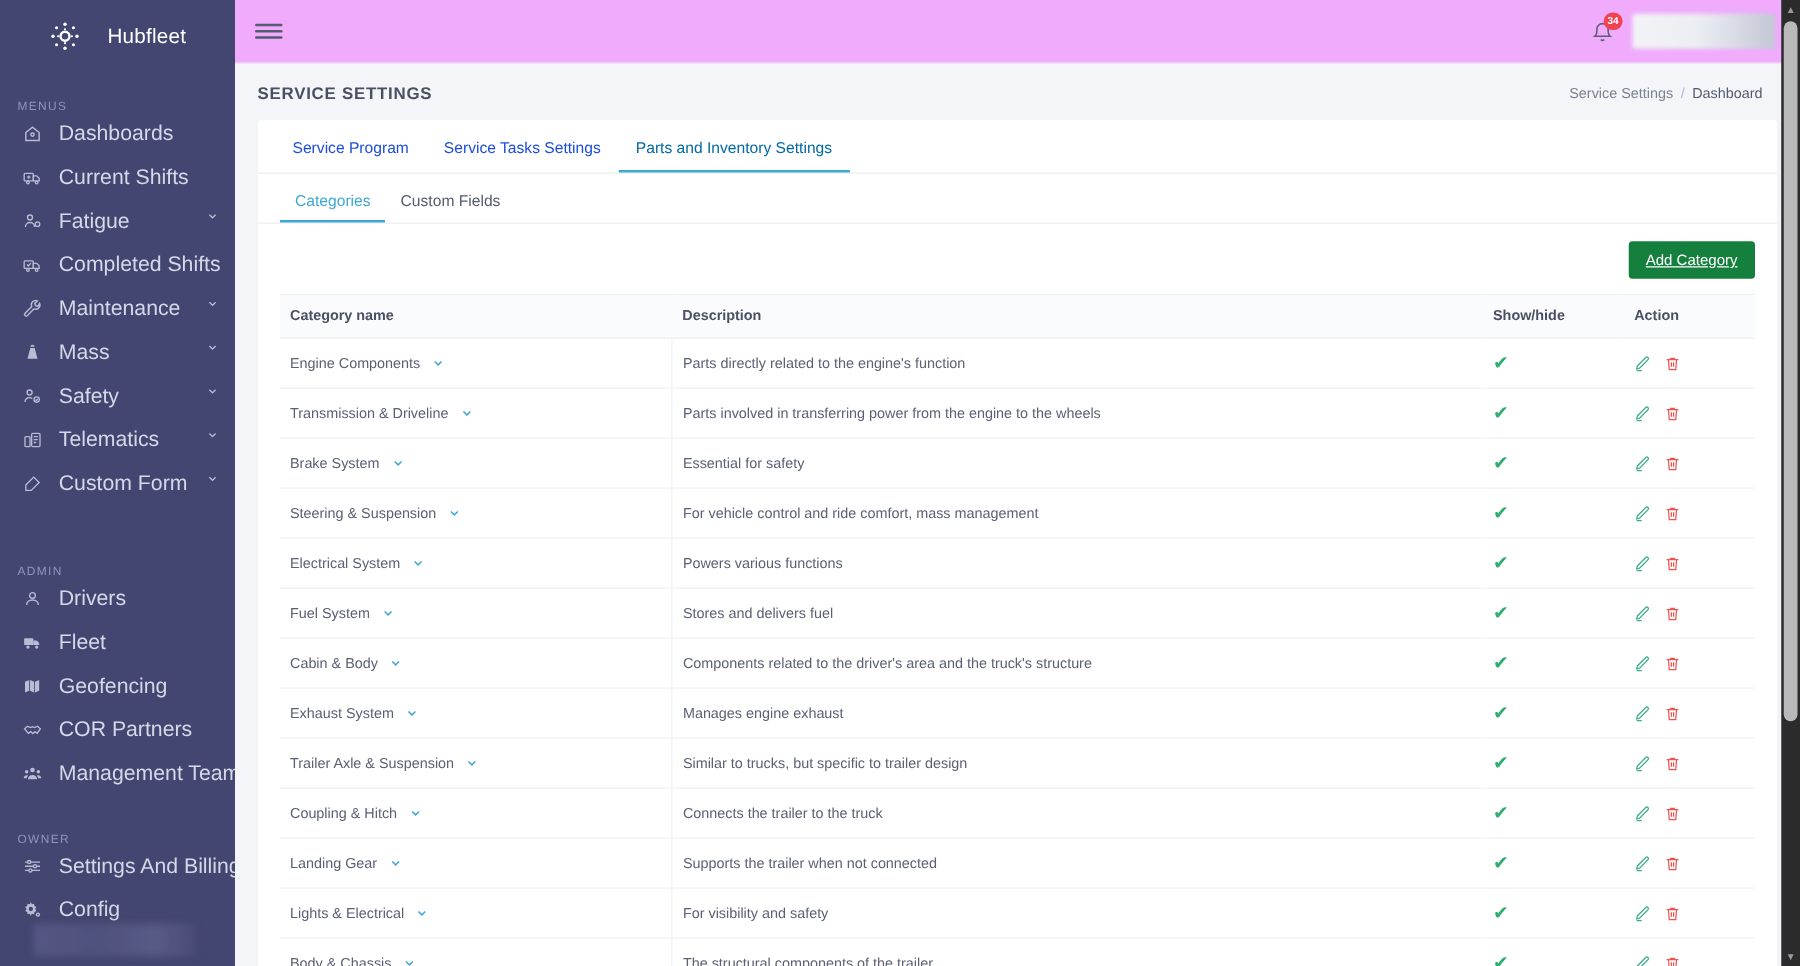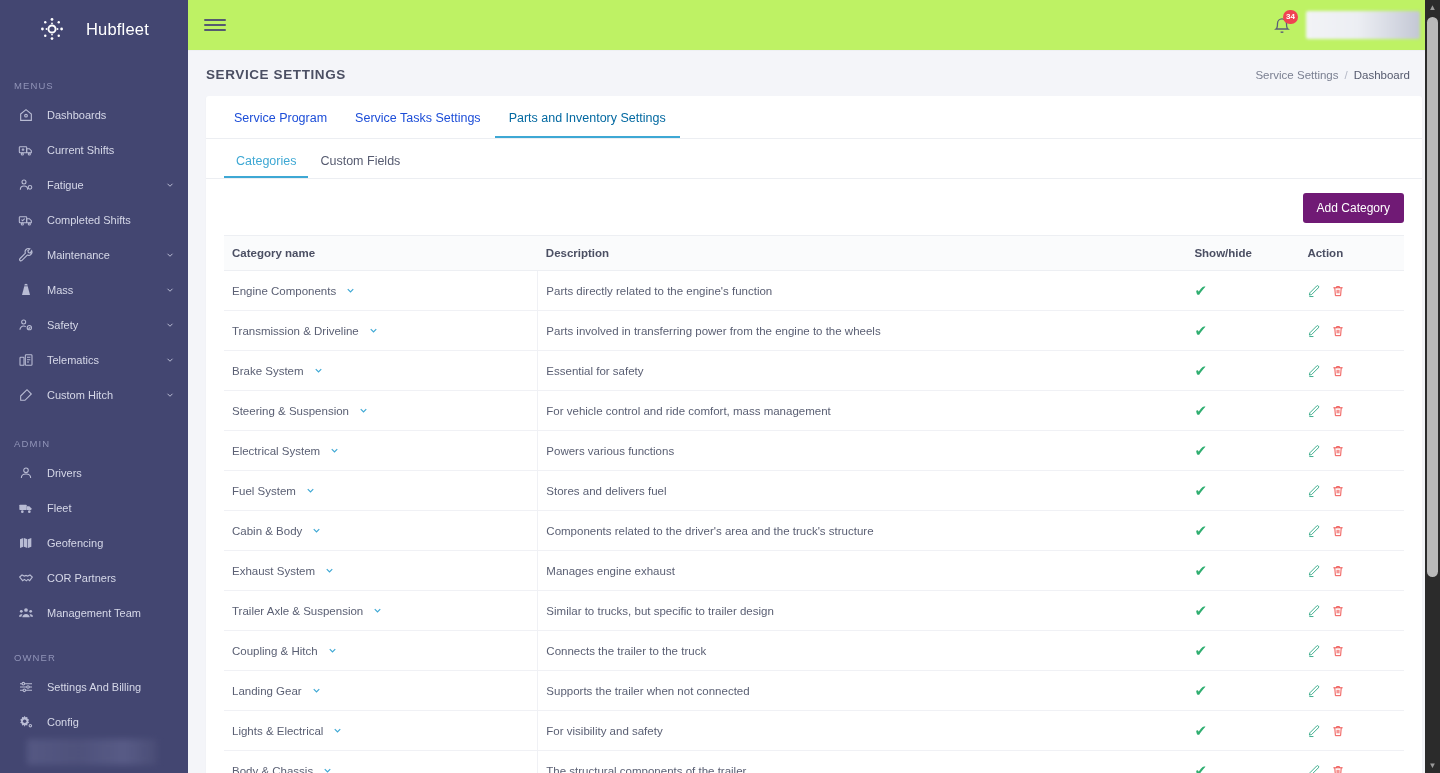--- a/index.html
+++ b/index.html
@@ -27,26 +27,26 @@
   }
   .logo-mark { width: 26px; height: 26px; flex: 0 0 26px; }
   .logo-text {
     color: #ffffff; font-size: 16.5px; letter-spacing: .2px; font-weight: 400;
   }
   .side-section {
     color: #9194b8; font-size: 9.5px; letter-spacing: 1.1px;
     padding: 0 0 6px 14px; text-transform: uppercase;
   }
   .side-section.menus { margin-top: 28px; }
-  .side-section.admin { margin-top: 26px; }
+  .side-section.admin { margin-top: 40px; }
   .side-section.owner { margin-top: 22px; }
   .nav-item {
-    display: flex; align-items: center;
+    display: flex; align-items: flex-start;
     height: 35px; padding: 0 12px 0 16px;
-    color: #d6d8e8; font-size: 11px;
+    color: #d6d8e8; font-size: 17px;
     cursor: pointer; position: relative;
   }
   .nav-icon {
     width: 20px; height: 20px; flex: 0 0 20px;
     margin-right: 11px;
     display: flex; align-items: center; justify-content: center;
     color: #b9bcd4;
   }
   .nav-icon svg { width: 16px; height: 16px; display:block; }
   .nav-label { flex: 1; white-space: nowrap; }
@@ -64,21 +64,21 @@
 
   
   .main {
     flex: 1; height: 773px;
     display: flex; flex-direction: column;
     background: #f4f5f9;
     position: relative;
     overflow: hidden;
   }
   .topbar {
-    height: 51px; background: #bef264;
+    height: 51px; background: #f0abfc;
     display: flex; align-items: center;
     padding: 0 20px 0 16px;
     border-bottom: 1px solid #eef0f4;
     flex: 0 0 51px;
   }
   .hamburger {
     width: 22px; height: 22px; cursor: pointer;
     display: flex; flex-direction: column; justify-content: center; gap: 3px;
   }
   .hamburger span { display:block; height: 2px; background: #555a70; border-radius: 1px; }
@@ -145,25 +145,26 @@
     font-size: 12.5px; color: #565b70; padding: 0 12px 8px 12px;
     cursor: pointer; border-bottom: 2px solid transparent; white-space: nowrap;
   }
   .tab-s.active { color: #3ea8d4; border-bottom-color: #3ea8d4; }
 
   .toolbar {
     display: flex; justify-content: flex-end; align-items: center;
     padding: 14px 18px 12px 18px;
   }
   .btn-primary {
-    background: #701a75; color: #fff;
+    background: #15803d; color: #fff;
     border: none; border-radius: 3px;
     font-size: 12px; font-family: inherit;
     padding: 8px 14px; cursor: pointer;
     white-space: nowrap;
+    text-decoration: underline;
   }
 
   
   table.cat-table { width: calc(100% - 36px); margin: 0 18px; border-collapse: collapse; }
   table.cat-table thead th {
     text-align: left; font-size: 11.5px; font-weight: 700; color: #4b4f63;
     padding: 11px 8px 11px 8px;
     background: #fafbfc;
     border-top: 1px solid #edeff3;
     border-bottom: 1px solid #edeff3;
@@ -349,21 +350,21 @@
           </svg>
         </span>
     </div>
 
     <div class="nav-item">
       <span class="nav-icon">
           <svg viewBox="0 0 24 24" fill="none" stroke="currentColor" stroke-width="1.6">
             <path d="M4 13.5 13.5 4l6.5 6.5L10.5 20H4z"></path>
           </svg>
         </span>
-      <span class="nav-label">Custom Hitch</span>
+      <span class="nav-label">Custom Form</span>
       <span class="nav-caret">
           <svg viewBox="0 0 24 24" fill="none" stroke="currentColor" stroke-width="2.4">
             <path d="m6 9 6 6 6-6"></path>
           </svg>
         </span>
     </div>
 
     <div class="side-section admin">ADMIN</div>
 
     <div class="nav-item">

